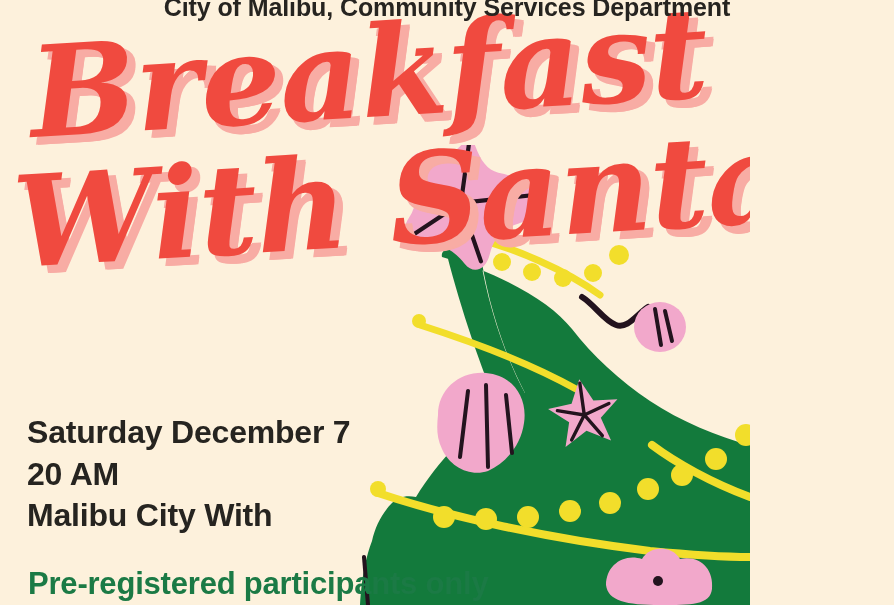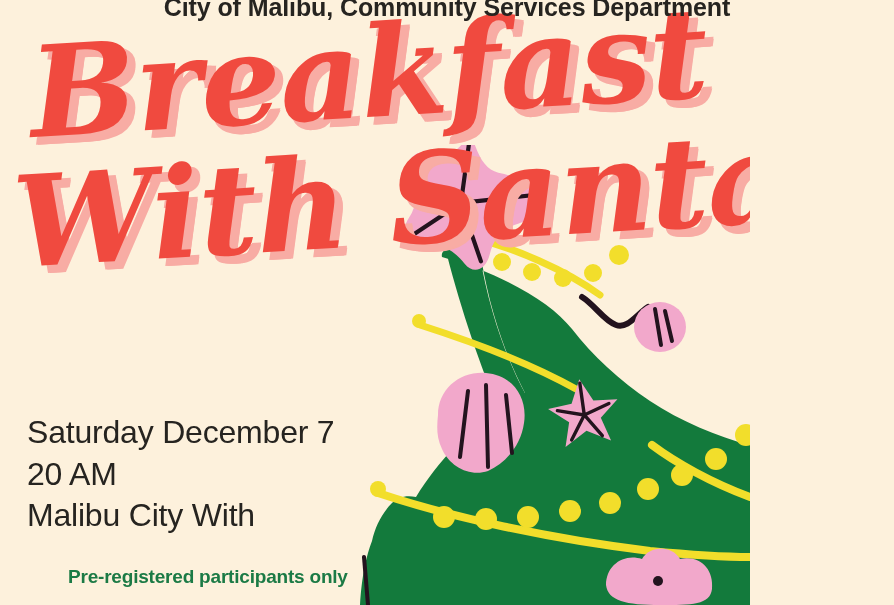--- a/index.html
+++ b/index.html
@@ -71,40 +71,39 @@
 
   
   .details {
     position: absolute;
     left: 27px;
     top: 412px;
     z-index: 6;
   }
   .details-line {
     font-family: "Liberation Sans", sans-serif;
-    font-weight: 400;
+    font-weight: 700;
     font-size: 32px;
     line-height: 1.30;
     color: #262420;
     letter-spacing: -0.2px;
     white-space: nowrap;
   }
 
   .note {
     position: absolute;
     left: 28px;
     top: 566px;
     font-family: "Liberation Sans", sans-serif;
     font-weight: 700;
-    font-size: 19px;
+    font-size: 31px;
     letter-spacing: -0.2px;
     color: #1B7A45;
     white-space: nowrap;
     z-index: 6;
-    margin-left: 40px;
   }
 
   
   .tree-art {
     position: absolute;
     right: 0;
     bottom: 0;
     width: 430px;
     height: 460px;
     z-index: 2;

